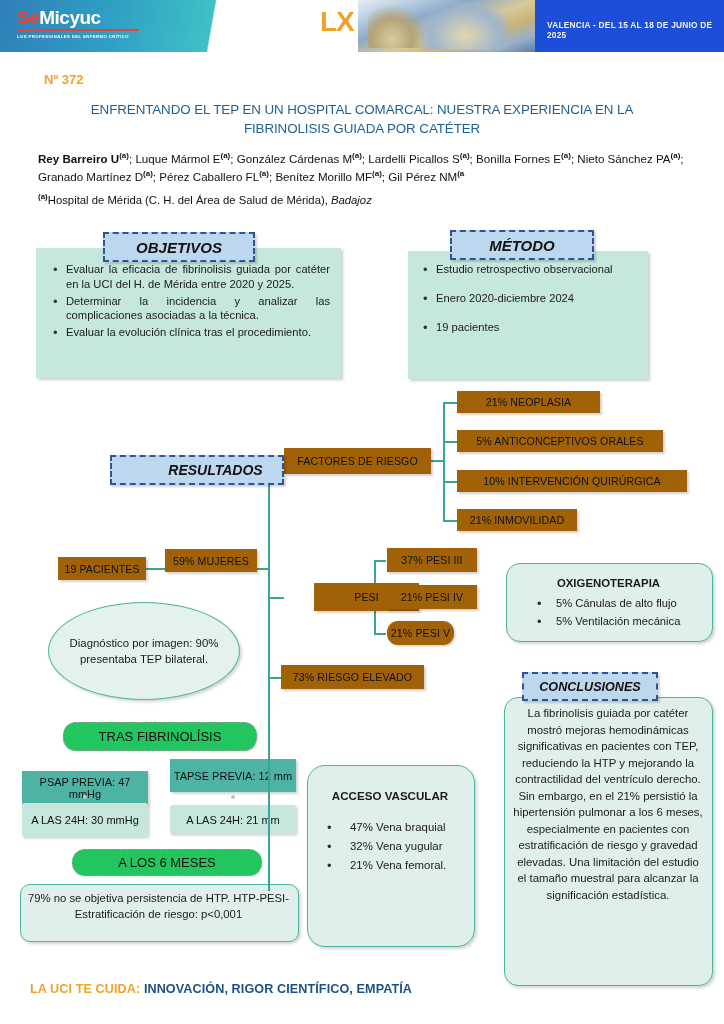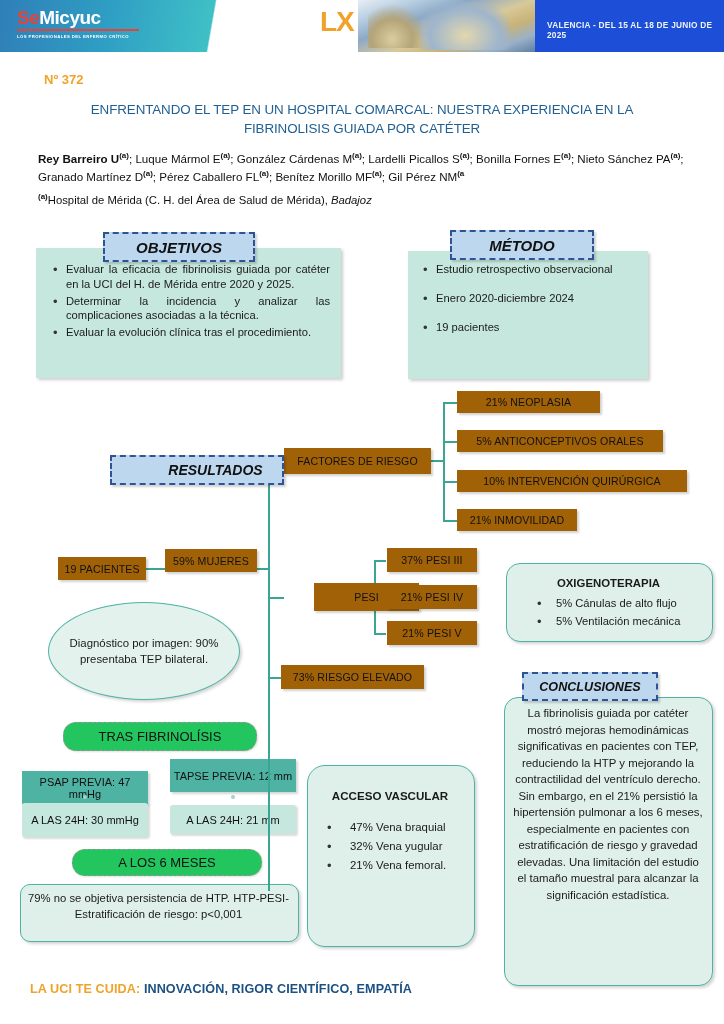--- a/index.html
+++ b/index.html
@@ -188,21 +188,21 @@
 </div>
 <div class="teal" style="left:279px;top:583px;width:105px;height:28px;margin-left:35px;">
   <span>PESI</span>
 </div>
 <div class="teal" style="left:387px;top:548px;width:90px;height:24px;">
   <span>37% PESI III</span>
 </div>
 <div class="teal" style="left:387px;top:585px;width:90px;height:24px;">
   <span>21% PESI IV</span>
 </div>
-<div class="teal" style="left:387px;top:621px;width:90px;height:24px;">
+<div class="teal" style="left:387px;top:621px;width:67px;height:24px;border-radius:11px;">
   <span>21% PESI V</span>
 </div>
 <div class="teal" style="left:281px;top:665px;width:143px;height:24px;">
   <span>73% RIESGO ELEVADO</span>
 </div>
 
 <div class="mint-oval" style="left:48px;top:602px;width:190px;height:96px;">
   <div class="ctr" style="font-size:11.4px;line-height:1.42;width:150px;">Diagnóstico por imagen: 90% presentaba TEP bilateral.</div>
 </div>
 

